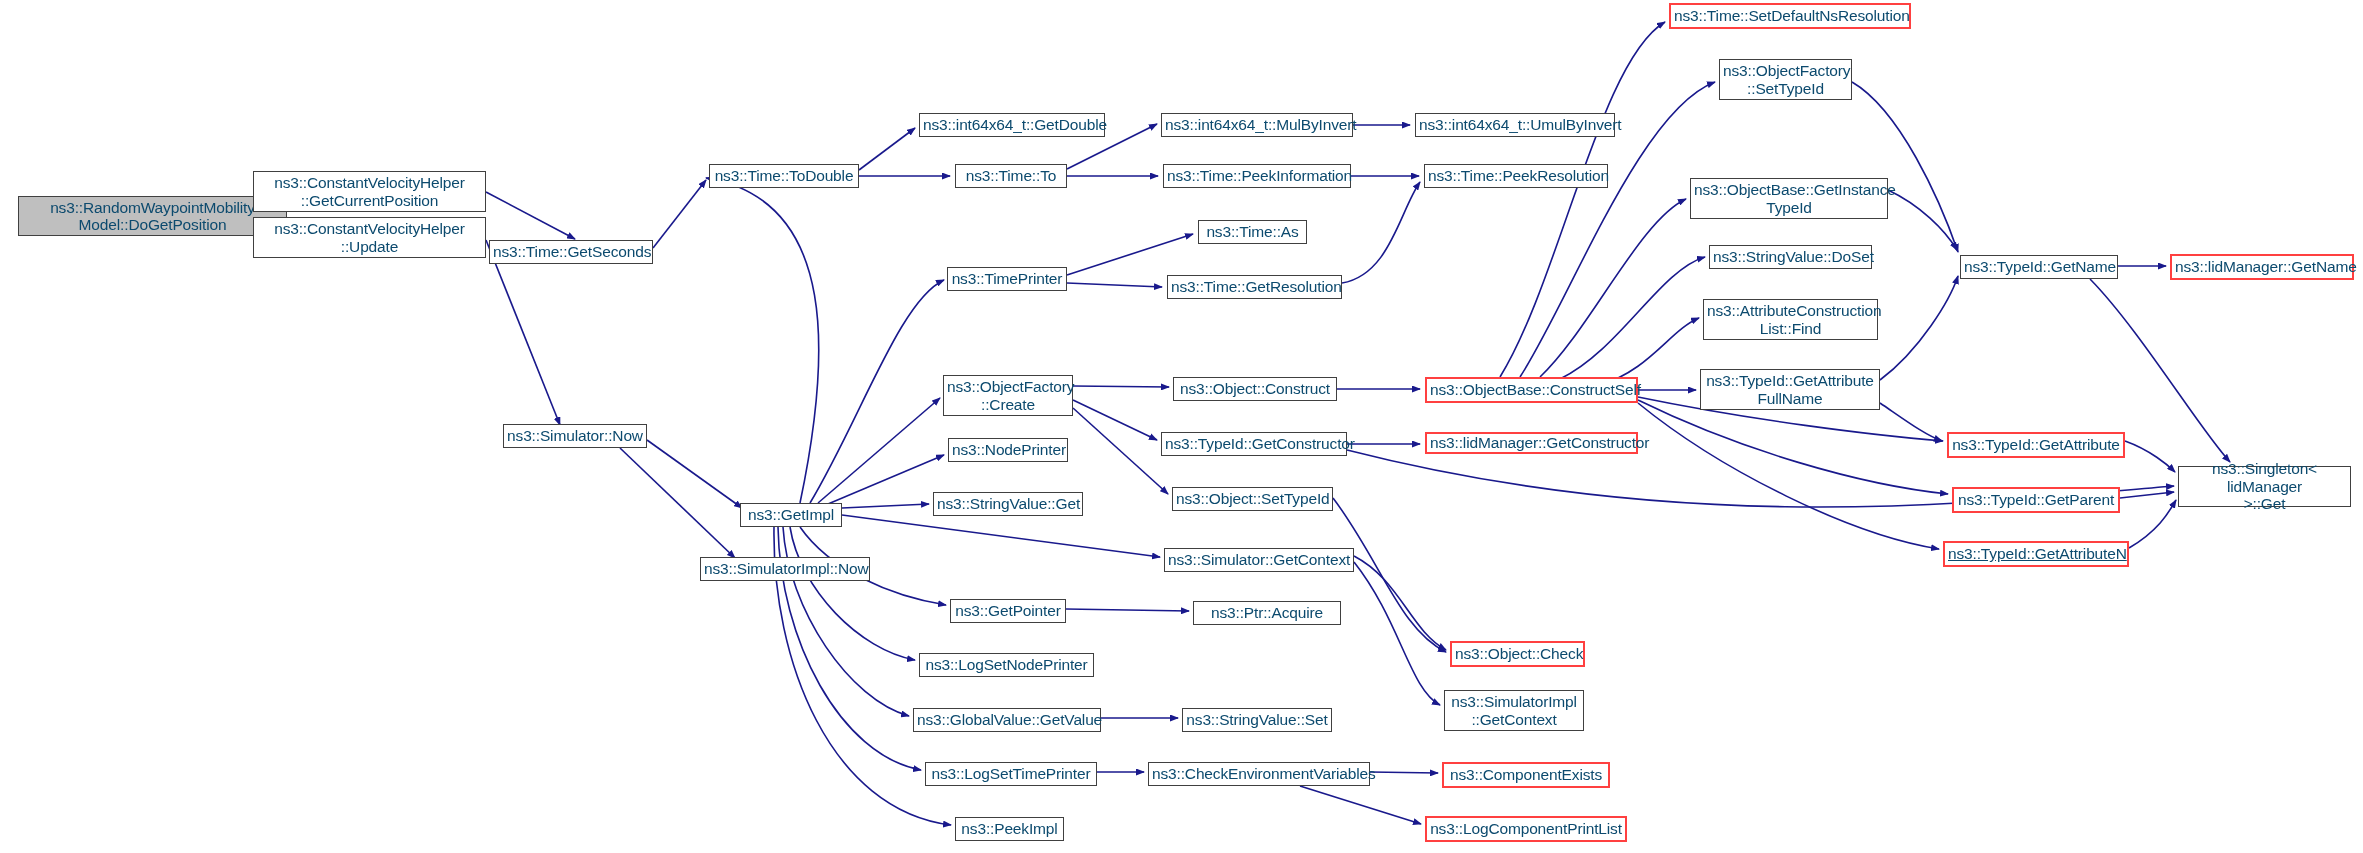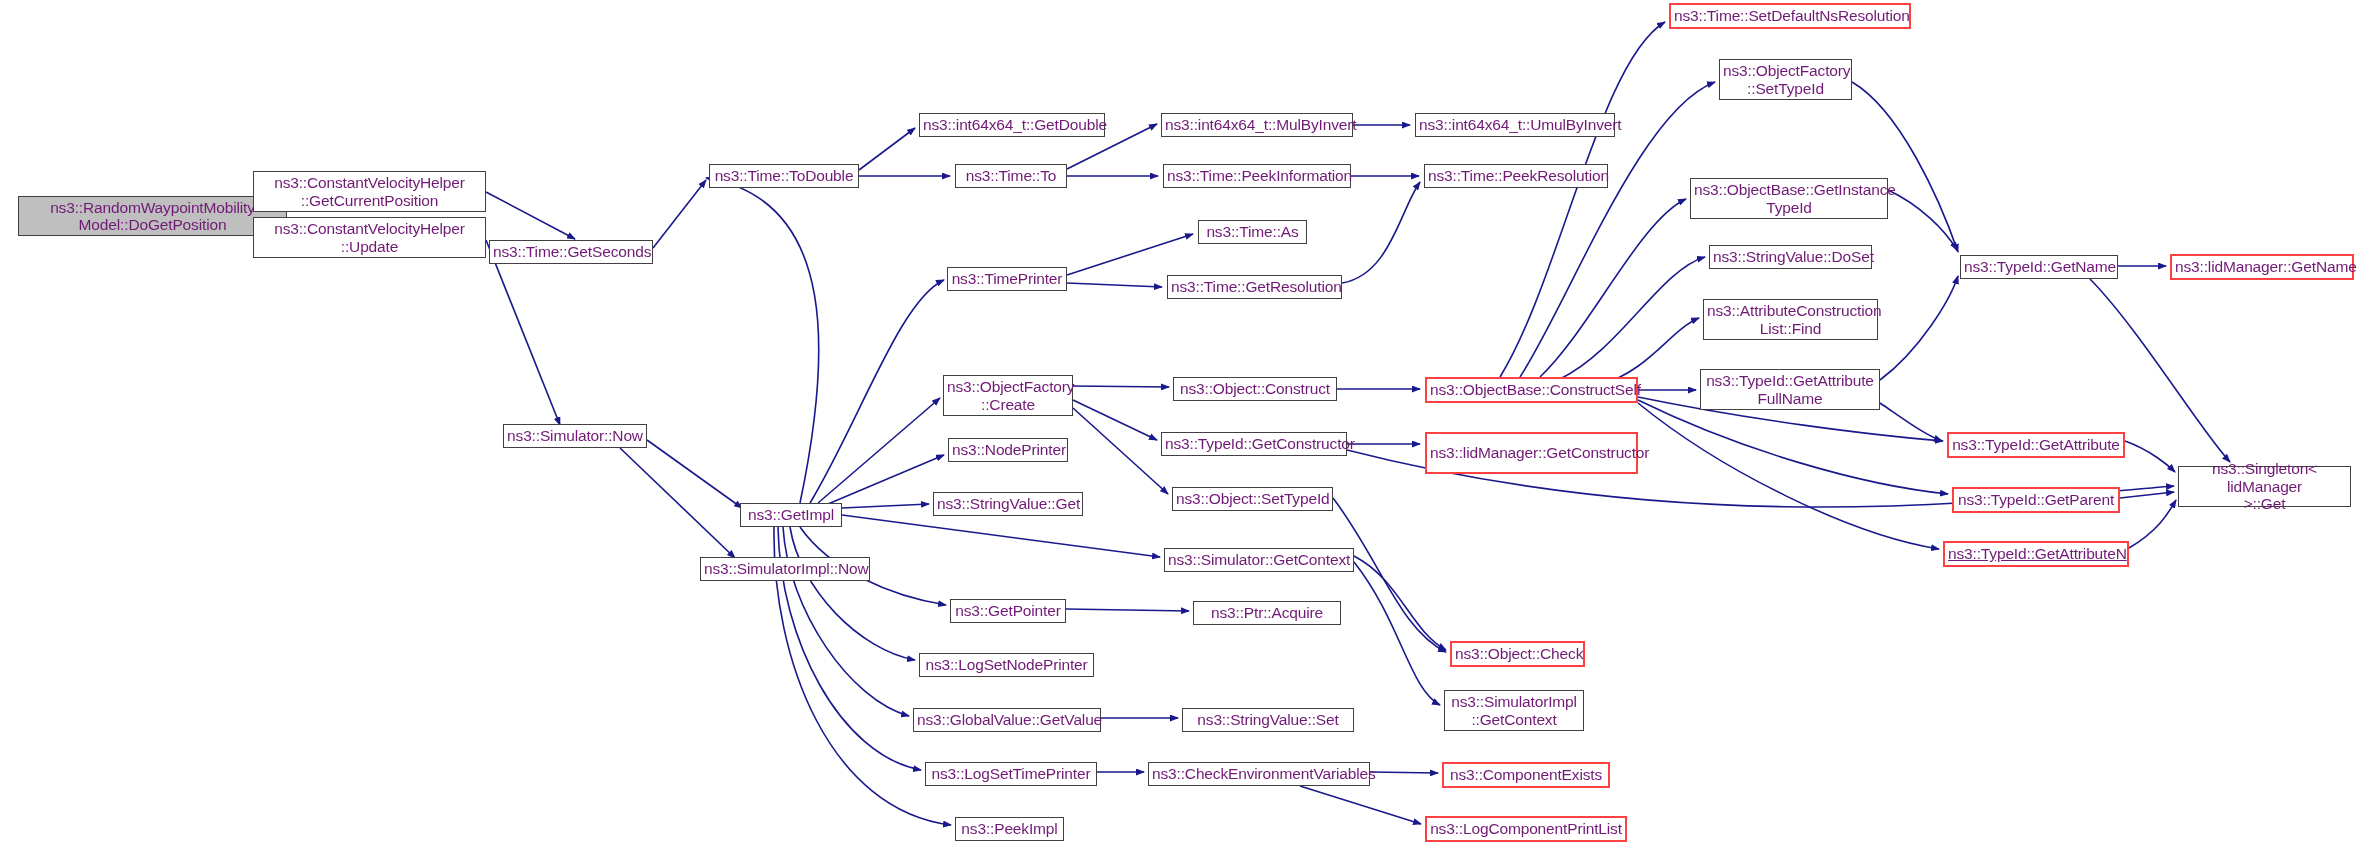--- a/index.html
+++ b/index.html
@@ -26,21 +26,21 @@
   }
   .node {
     position: absolute;
     box-sizing: border-box;
     display: flex;
     align-items: center;
     justify-content: center;
     text-align: center;
     background: #ffffff;
     border: 1px solid #404040;
-    color: #701a75;
+    color: #0c4a6e;
     font-size: 15.5px;
     line-height: 1.12;
     letter-spacing: -0.15px;
     white-space: pre-line;
     padding: 0 3px;
     cursor: pointer;
   }
   .node.root {
     background: #bfbfbf;
     border: 1px solid #404040;
@@ -153,24 +153,24 @@
       <div class="node" style="left: 950px; top: 599px; width: 116px; height: 24px;"><span>ns3::GetPointer</span></div>
       <div class="node" style="left: 919px; top: 653px; width: 175px; height: 24px;"><span>ns3::LogSetNodePrinter</span></div>
       <div class="node" style="left: 913px; top: 708px; width: 188px; height: 24px;"><span>ns3::GlobalValue::GetValue</span></div>
       <div class="node" style="left: 925px; top: 762px; width: 172px; height: 24px;"><span>ns3::LogSetTimePrinter</span></div>
       <div class="node" style="left: 955px; top: 817px; width: 109px; height: 24px;"><span>ns3::PeekImpl</span></div>
       <div class="node" style="left: 1173px; top: 377px; width: 164px; height: 24px;"><span>ns3::Object::Construct</span></div>
       <div class="node" style="left: 1161px; top: 432px; width: 186px; height: 24px;"><span>ns3::TypeId::GetConstructor</span></div>
       <div class="node" style="left: 1172px; top: 487px; width: 161px; height: 24px;"><span>ns3::Object::SetTypeId</span></div>
       <div class="node" style="left: 1164px; top: 548px; width: 190px; height: 24px;"><span>ns3::Simulator::GetContext</span></div>
       <div class="node" style="left: 1193px; top: 601px; width: 148px; height: 24px; justify-content: flex-end;"><span>ns3::Ptr::Acquire</span></div>
-      <div class="node" style="left: 1182px; top: 708px; width: 172px; height: 24px;"><span>ns3::StringValue::Set</span></div>
+      <div class="node" style="left: 1182px; top: 708px; width: 150px; height: 24px;"><span>ns3::StringValue::Set</span></div>
       <div class="node" style="left: 1148px; top: 762px; width: 222px; height: 24px;"><span>ns3::CheckEnvironmentVariables</span></div>
       <div class="node ref" style="left: 1425px; top: 377px; width: 213px; height: 26px;"><span>ns3::ObjectBase::ConstructSelf</span></div>
-      <div class="node ref" style="left: 1425px; top: 432px; width: 213px; height: 42px; text-align: center;"><span>ns3::lidManager::GetConstructor</span></div>
+      <div class="node ref" style="left: 1425px; top: 432px; width: 213px; height: 22px; text-align: center;"><span>ns3::lidManager::GetConstructor</span></div>
       <div class="node ref" style="left: 1450px; top: 641px; width: 135px; height: 26px;"><span>ns3::Object::Check</span></div>
       <div class="node" style="left: 1444px; top: 690px; width: 140px; height: 41px;"><span>ns3::SimulatorImpl
 ::GetContext</span></div>
       <div class="node ref" style="left: 1442px; top: 762px; width: 168px; height: 26px;"><span>ns3::ComponentExists</span></div>
       <div class="node ref" style="left: 1425px; top: 816px; width: 202px; height: 26px;"><span>ns3::LogComponentPrintList</span></div>
       <div class="node ref" style="left: 1669px; top: 3px; width: 242px; height: 26px;"><span>ns3::Time::SetDefaultNsResolution</span></div>
       <div class="node" style="left: 1719px; top: 59px; width: 133px; height: 41px;"><span>ns3::ObjectFactory
 ::SetTypeId</span></div>
       <div class="node" style="left: 1690px; top: 178px; width: 198px; height: 41px;"><span>ns3::ObjectBase::GetInstance
 TypeId</span></div>

